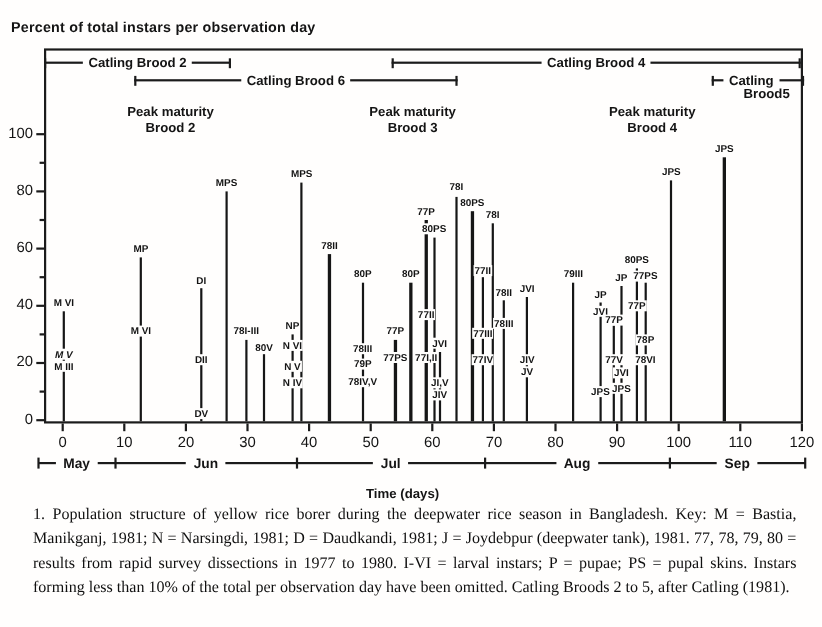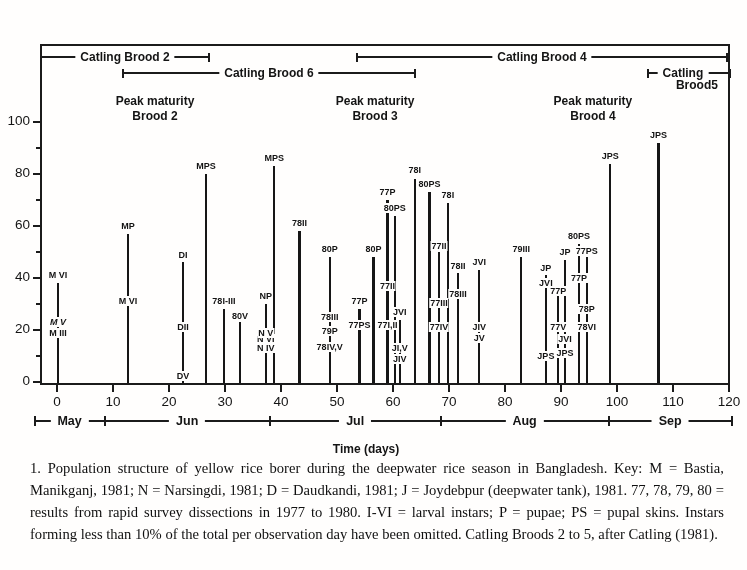--- a/index.html
+++ b/index.html
@@ -23,20 +23,21 @@
   .brlabel{font-size:12px;font-weight:600;background:#fffefd;padding:0 5px;white-space:nowrap;
            transform:translate(-50%,-50%);}
   .peak{font-size:12px;font-weight:600;text-align:center;line-height:15px;transform:translateX(-50%);white-space:pre-line;}
   .month{font-size:12.5px;font-weight:600;background:#fffefd;padding:0 7px;white-space:nowrap;
          transform:translate(-50%,-50%);}
 </style>
 </head>
 <body>
 
 <div class="page">
+  <div class="title">Percent of total instars per observation day</div>
   <div id="chart">
       <div class="box" style="left: 40px; top: 44px; width: 690px; height: 341px;"></div>
       <div class="hline" style="left: 40.2px; top: 56.2px; width: 169.68px;"></div>
       <div class="vline" style="left: 40.2px; top: 52.5px; height: 9px;"></div>
       <div class="vline" style="left: 207.88px; top: 52.5px; height: 9px;"></div>
       <div class="brlabel" style="left: 125.04px; top: 57px;">Catling Brood 2</div>
       <div class="hline" style="left: 121.96px; top: 72.2px; width: 294px;"></div>
       <div class="vline" style="left: 121.96px; top: 68.5px; height: 9px;"></div>
       <div class="vline" style="left: 413.96px; top: 68.5px; height: 9px;"></div>
       <div class="brlabel" style="left: 268.96px; top: 73px;">Catling Brood 6</div>
@@ -132,21 +133,21 @@
       <div class="blabel" style="left: 58.12px; top: 332.6px;">M III</div>
       <div class="blabel" style="left: 128.12px; top: 226px;">MP</div>
       <div class="blabel" style="left: 128.12px; top: 301.4px;">M VI</div>
       <div class="blabel" style="left: 183px; top: 254.6px;">DI</div>
       <div class="blabel" style="left: 183px; top: 327.4px;">DII</div>
       <div class="blabel" style="left: 183px; top: 376px;">DV</div>
       <div class="blabel" style="left: 205.96px; top: 166.2px;">MPS</div>
       <div class="blabel" style="left: 223.88px; top: 301.4px;">78I-III</div>
       <div class="blabel" style="left: 240.12px; top: 315.7px;">80V</div>
       <div class="blabel" style="left: 265.88px; top: 296.2px;">NP</div>
-      <div class="blabel" style="left: 265.88px; top: 314.4px; margin-top: 25px;">N VI</div>
+      <div class="blabel" style="left: 265.88px; top: 314.4px;">N VI</div>
       <div class="blabel" style="left: 265.88px; top: 332.6px;">N V</div>
       <div class="blabel" style="left: 265.88px; top: 348.2px;">N IV</div>
       <div class="blabel" style="left: 274.28px; top: 158.4px;">MPS</div>
       <div class="blabel" style="left: 299.48px; top: 223.4px;">78II</div>
       <div class="blabel" style="left: 329.72px; top: 249.4px;">80P</div>
       <div class="blabel" style="left: 329.72px; top: 317px;">78III</div>
       <div class="blabel" style="left: 329.72px; top: 331.3px;">79P</div>
       <div class="blabel" style="left: 329.72px; top: 346.9px;">78IV,V</div>
       <div class="blabel" style="left: 359.4px; top: 301.4px;">77P</div>
       <div class="blabel" style="left: 359.4px; top: 324.8px;">77PS</div>

